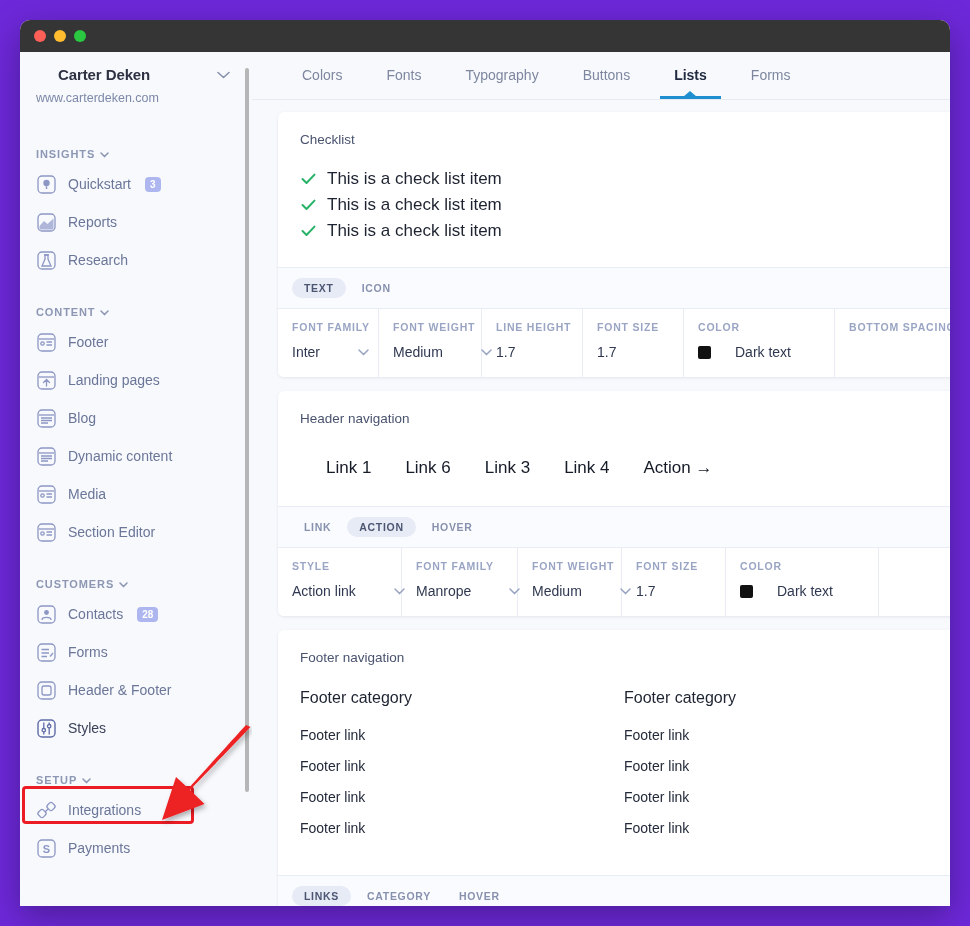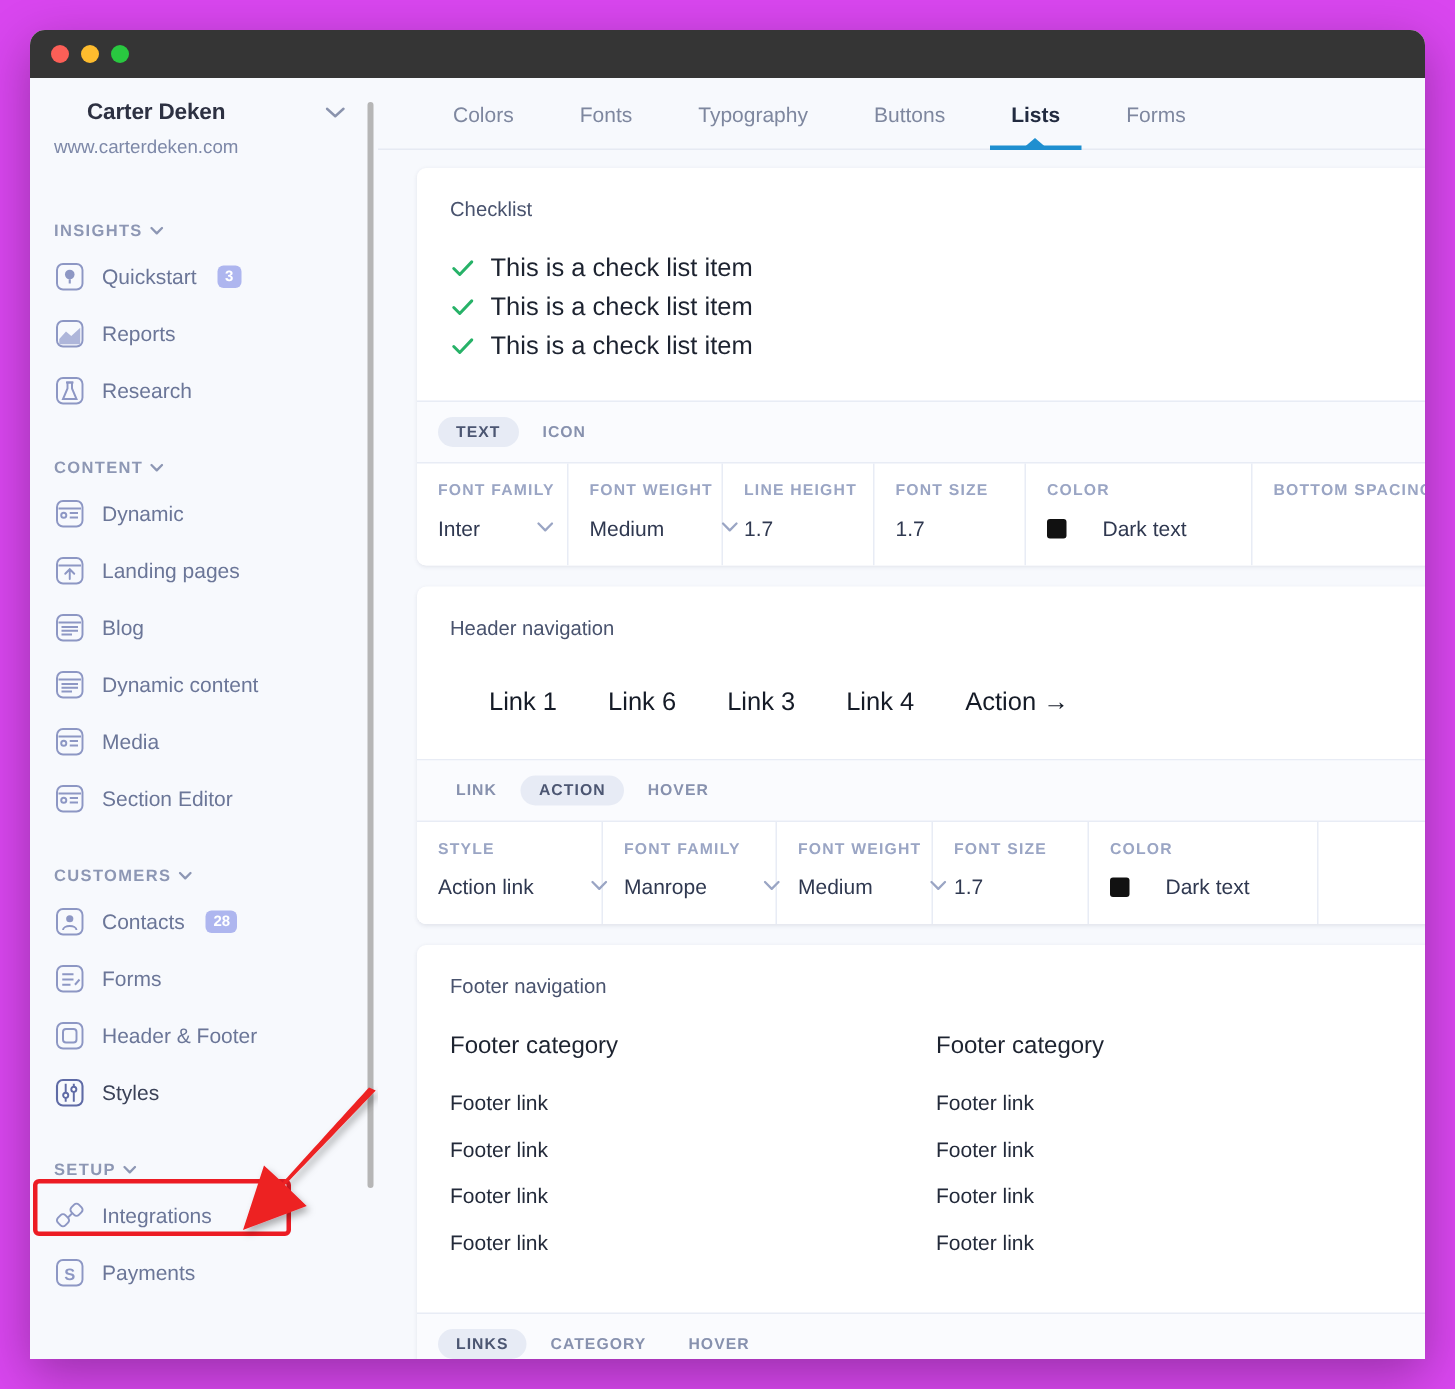--- a/index.html
+++ b/index.html
@@ -5,21 +5,21 @@
   * { box-sizing: border-box; margin: 0; padding: 0; }
   html, body {
     width: 970px; height: 926px;
     background: #c9c9c9;
     font-family: "Liberation Sans", sans-serif;
     overflow: hidden;
   }
   .desktop {
     position: relative;
     width: 970px; height: 926px;
-    background: #d946ef;
+    background: #6d28d9;
   }
   
   .window {
     position: absolute;
     left: 20px; top: 20px;
     width: 930px; height: 886px;
     border-radius: 10px 10px 0 0;
     overflow: hidden;
     box-shadow: 0 10px 34px rgba(0,0,0,0.30);
     background: #ffffff;
@@ -133,21 +133,21 @@
   .main {
     flex: 1;
     background: #f7f9fd;
     display: flex; flex-direction: column;
     overflow: hidden;
     position: relative;
   }
   .tabs {
     height: 48px;
     background: #f7f9fd;
-    display: flex; align-items: center;
+    display: flex; align-items: flex-end;
     padding-left: 28px;
     gap: 0px;
     border-bottom: 1px solid #e6eaf3;
     flex-shrink: 0;
   }
   .tab {
     position: relative;
     height: 48px;
     display: flex; align-items: center; justify-content: center;
     padding: 0 22px;
@@ -324,21 +324,21 @@
             </div>
             <div class="nav-item">
               <span class="ico">
                 <svg width="21" height="21" viewBox="0 0 21 21">
                   <rect x="2" y="2" width="17" height="17" rx="4" stroke="#8d97c4" fill="none" stroke-width="1.3"></rect>
                   <path d="M3 7 L18 7" stroke="#8d97c4" fill="none" stroke-width="1.3"></path>
                   <circle cx="6.5" cy="11.5" r="1.7" stroke="#8d97c4" fill="none" stroke-width="1.3"></circle>
                   <path d="M10.5 10 L16 10 M10.5 13 L16 13" stroke="#8d97c4" fill="none" stroke-width="1.3"></path>
                 </svg>
               </span>
-              <span class="label">Dynamic</span>
+              <span class="label">Footer</span>
             </div>
             <div class="nav-item">
               <span class="ico">
                 <svg width="21" height="21" viewBox="0 0 21 21">
                   <rect x="2" y="2" width="17" height="17" rx="4" stroke="#8d97c4" fill="none" stroke-width="1.3"></rect>
                   <path d="M3 7 L18 7" stroke="#8d97c4" fill="none" stroke-width="1.3"></path>
                   <path d="M10.5 16 L10.5 9.5 M7.5 12.5 L10.5 9.5 L13.5 12.5" stroke="#8d97c4" fill="none" stroke-width="1.3" stroke-linecap="round"></path>
                 </svg>
               </span>
               <span class="label">Landing pages</span>

